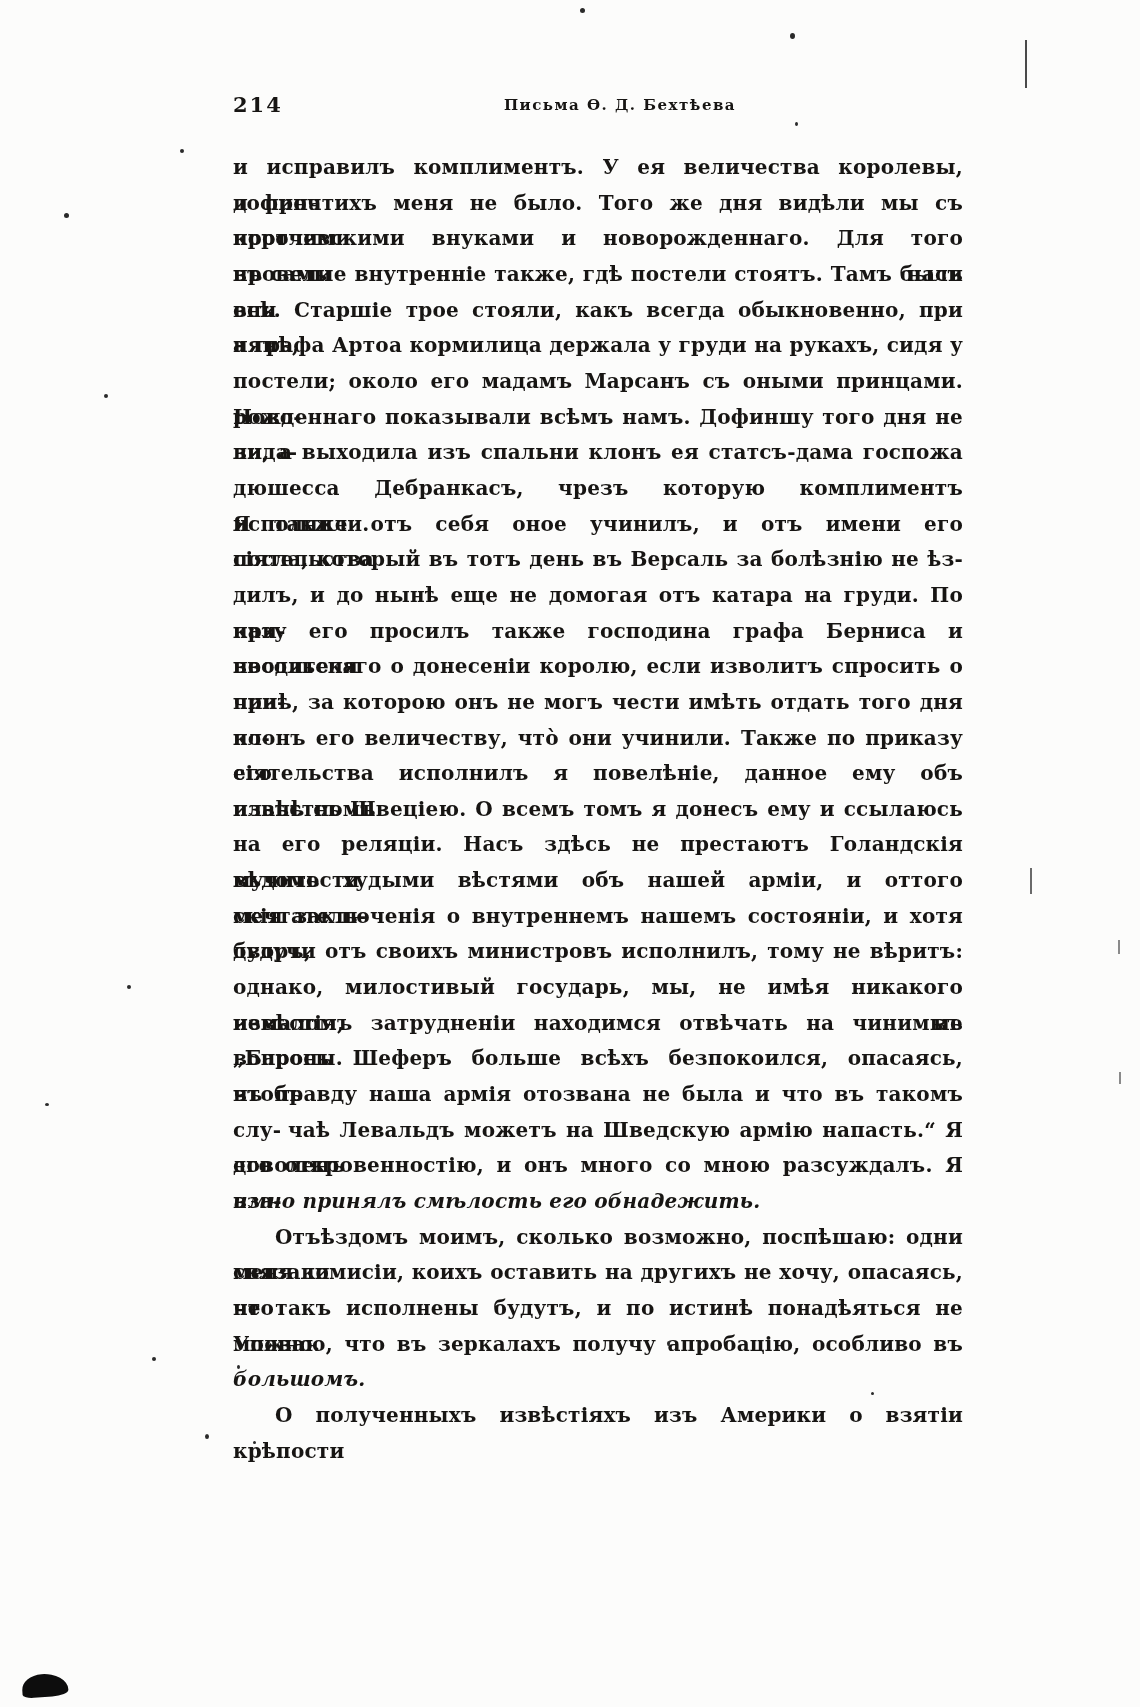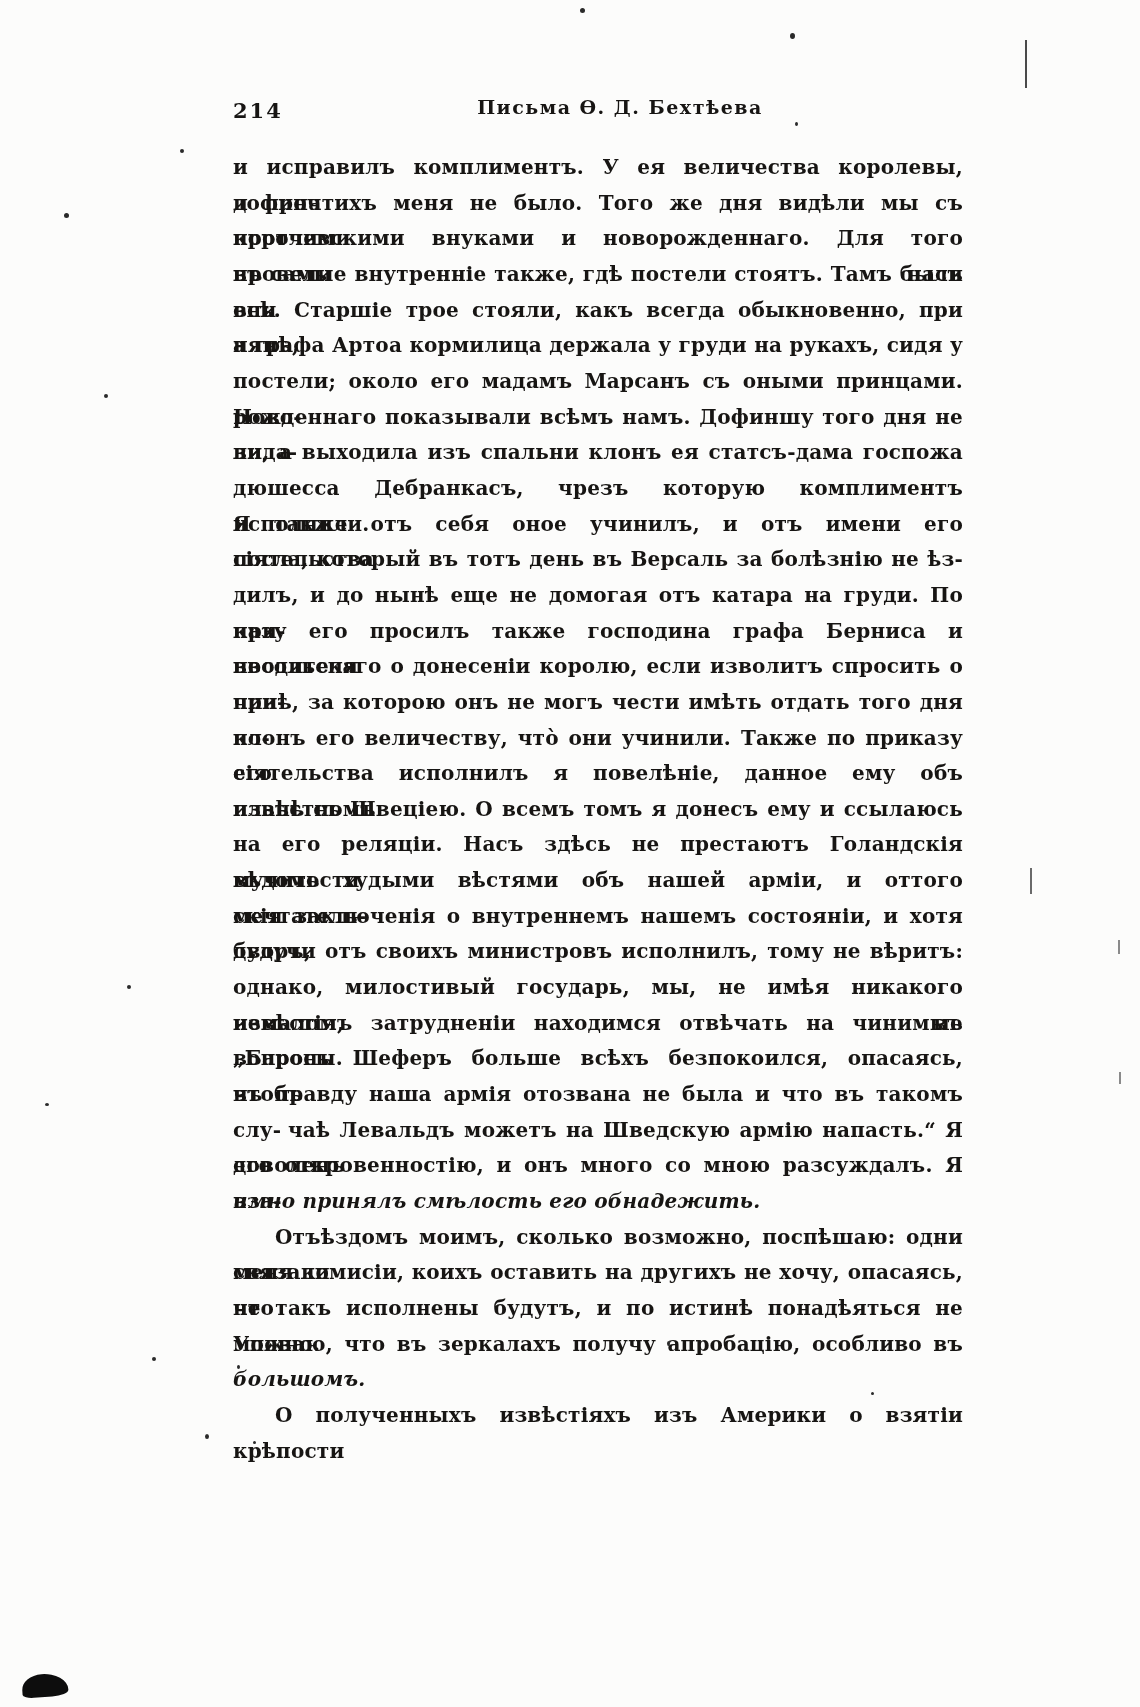--- a/index.html
+++ b/index.html
@@ -7,26 +7,26 @@
     position:relative;
     width:1140px;height:1707px;
     background:#fcfcfb;
     overflow:hidden;
     font-family:"DejaVu Serif","Liberation Serif",serif;
     color:#171513;
   }
   
   .page-number{
     position:absolute;left:233px;top:92px;
-    font-size:21px;font-weight:700;letter-spacing:2px;margin-top:6px;
+    font-size:21px;font-weight:700;letter-spacing:2px;
   }
   .header-title{
     position:absolute;left:320px;top:96px;width:600px;
     text-align:center;
-    font-size:19px;font-weight:700;letter-spacing:1.5px;
+    font-size:15px;font-weight:700;letter-spacing:1.5px;
   }
   
   .body{
     position:absolute;left:233px;top:150px;width:730px;
   }
   .line{
     height:35.66px;line-height:35.66px;
     font-size:20px;font-weight:700;
     letter-spacing:0.2px;
     white-space:normal;

